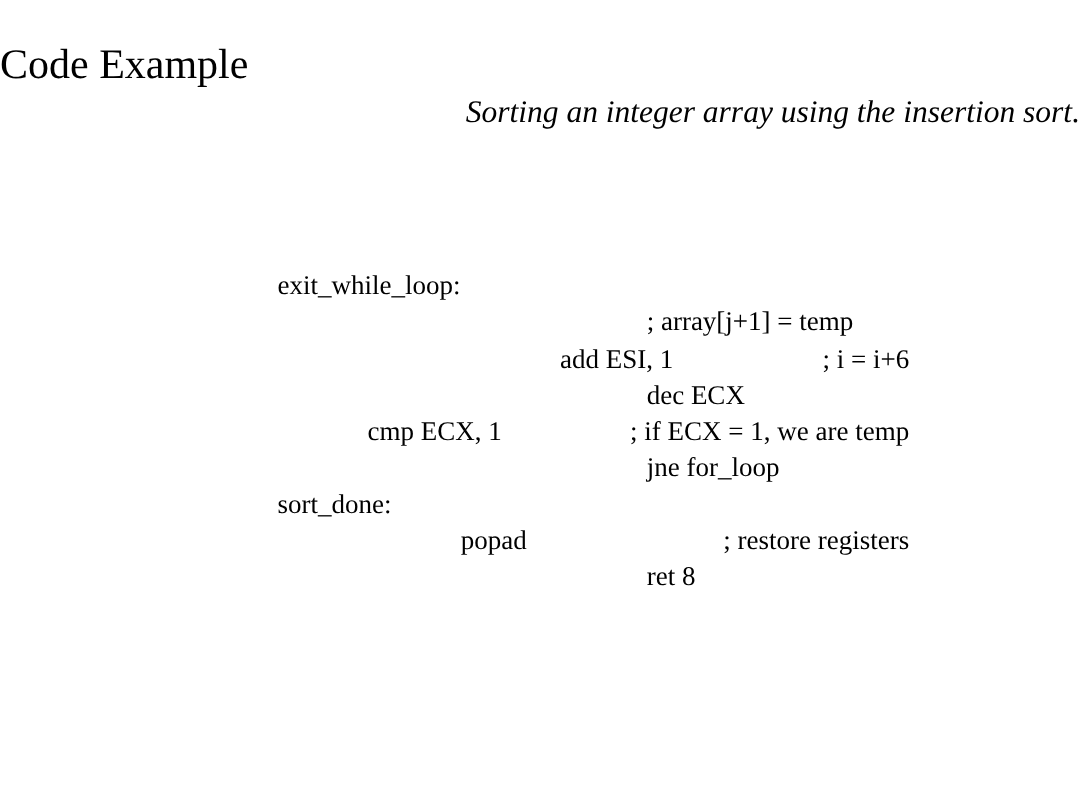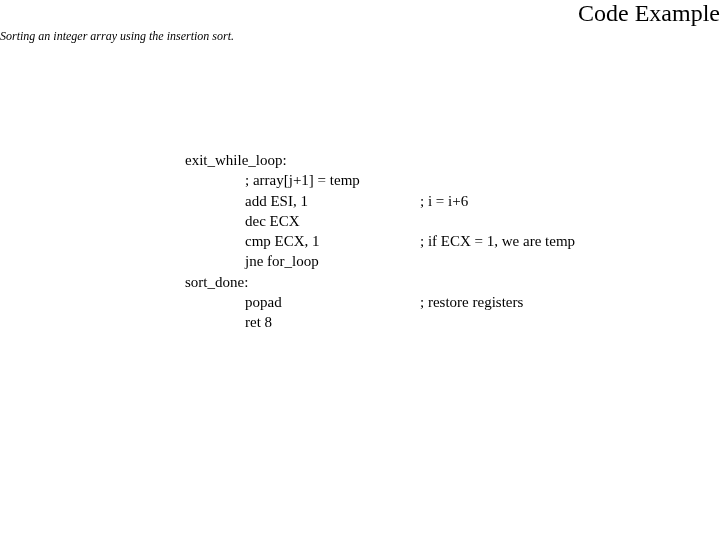--- a/index.html
+++ b/index.html
@@ -11,43 +11,45 @@
     font-family: "Times New Roman", Times, serif;
     color: #000;
   }
   .slide {
     width: 720px;
     height: 540px;
     position: relative;
     box-sizing: border-box;
   }
   .title {
-    font-size: 24px;
-    text-align: right;
+    font-size: 28px;
+    text-align: left;
+    margin-top: 28px;
     font-weight: normal;
   }
   .subtitle {
-    font-size: 12px;
+    font-size: 21px;
     font-style: italic;
-    text-align: left;
+    text-align: right;
     margin-top: 2px;
   }
   .code-block {
     position: absolute;
     left: 185px;
     top: 150px;
-    font-size: 15px;
+    font-size: 18px;
     line-height: 1.35;
     font-family: "Times New Roman", Times, serif;
   }
   .label {
     margin-left: 0;
   }
   .row {
     display: flex;
+    justify-content: flex-end;
   }
   .indent {
     width: 60px;
     flex: 0 0 60px;
   }
   .instr {
     width: 175px;
     flex: 0 0 175px;
     white-space: pre;
   }

